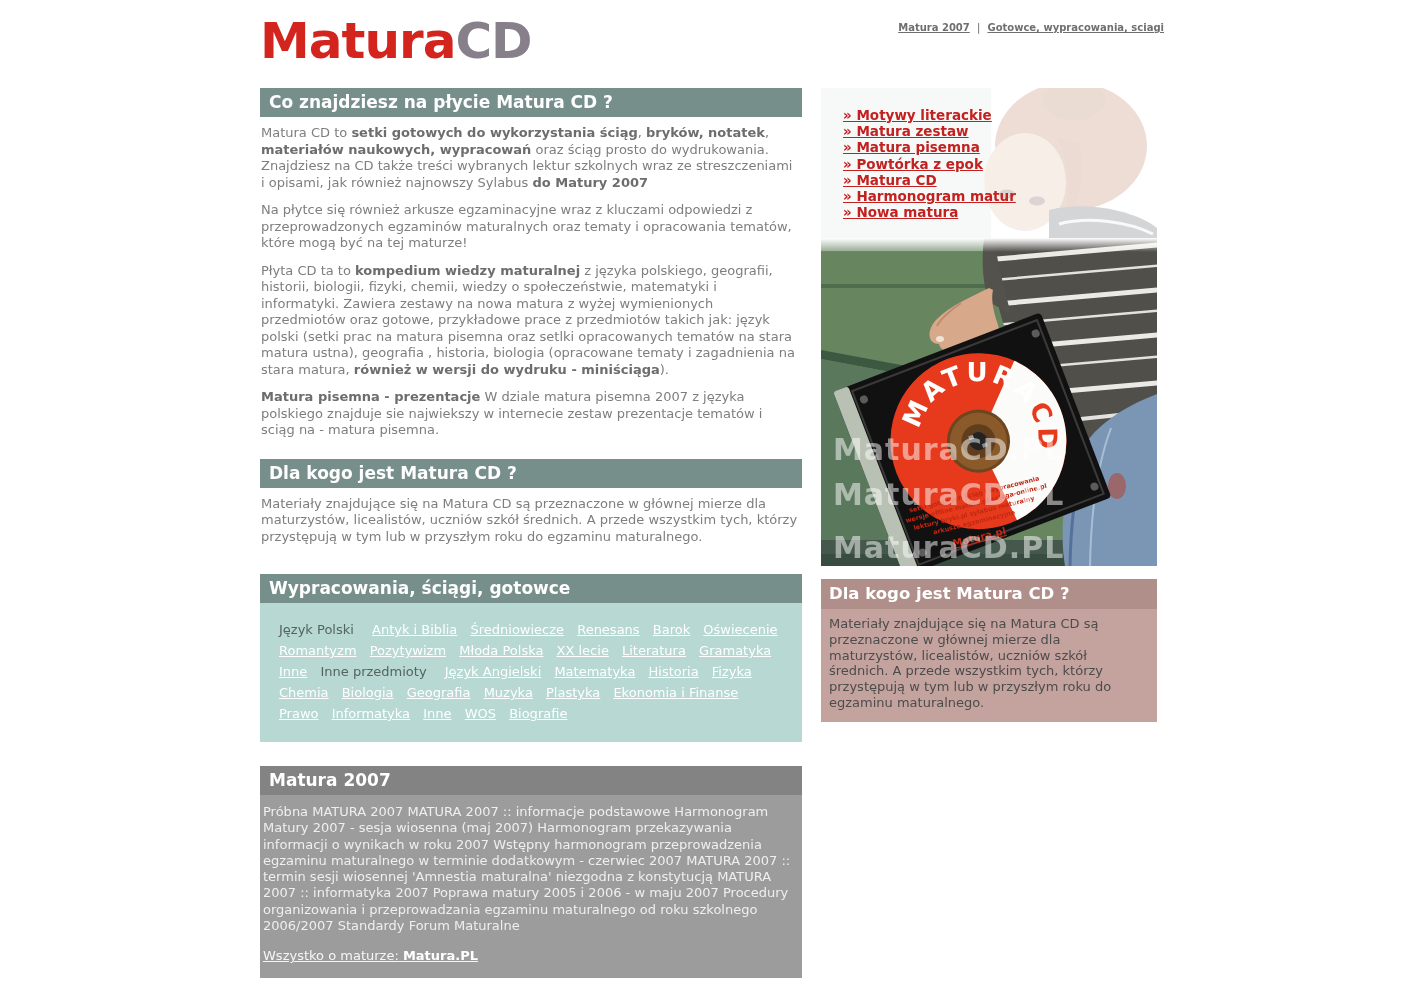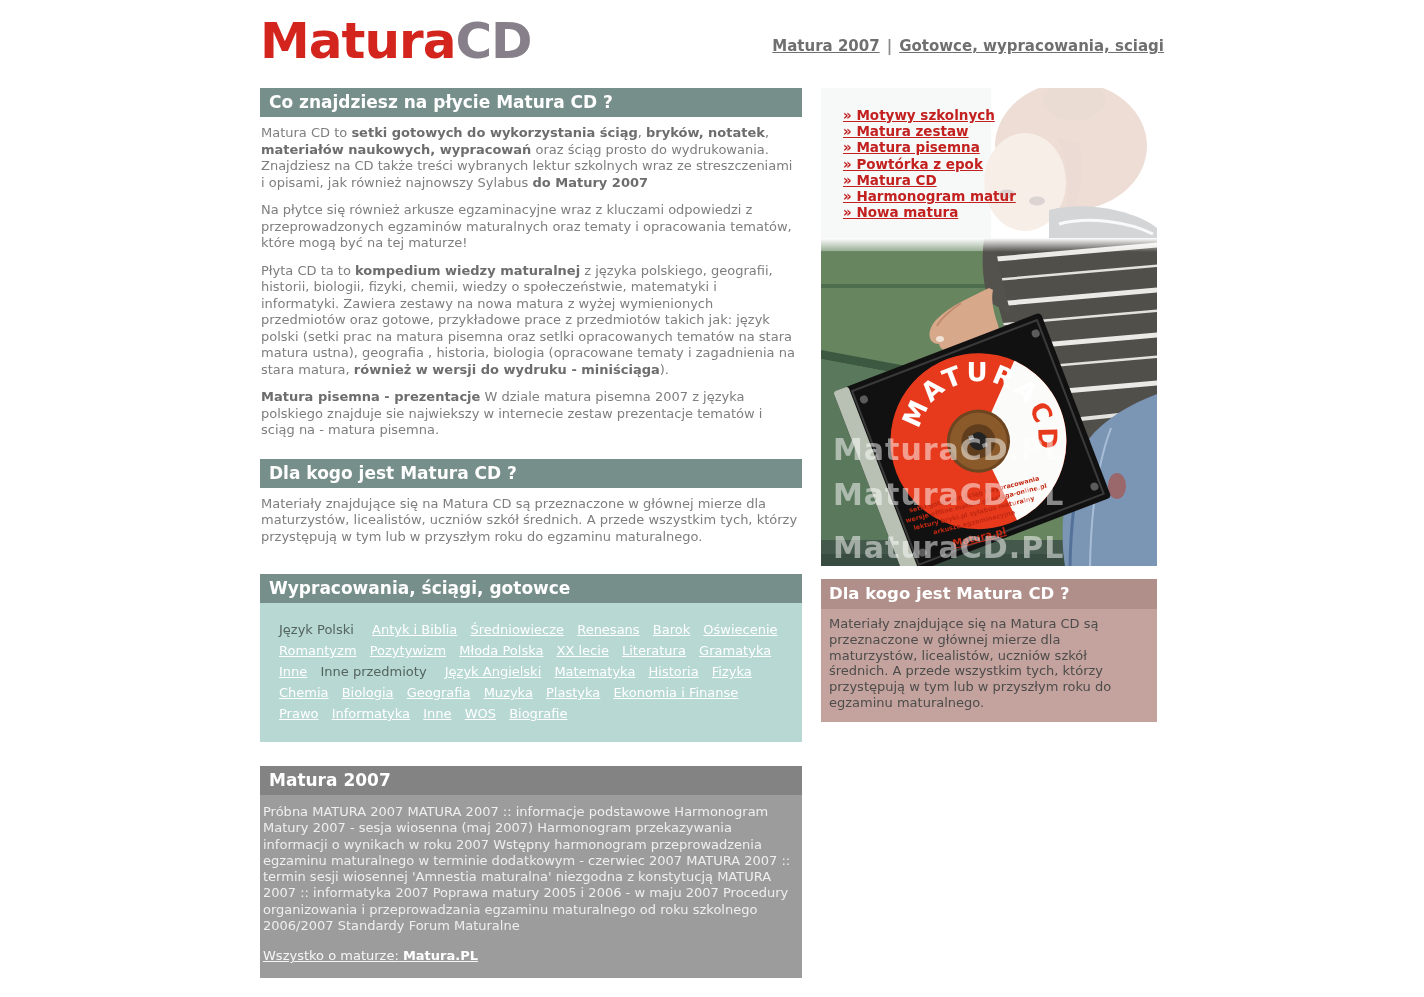--- a/index.html
+++ b/index.html
@@ -8,21 +8,21 @@
     width:1424px; height:997px; position:relative; overflow:hidden;
     font-family:"DejaVu Sans","Liberation Sans",sans-serif;
   }
   .page { position:absolute; left:260px; top:16px; width:904px; }
 
   
   .masthead { display:flex; justify-content:space-between; align-items:flex-start; height:64px; }
   .logo { font-size:50px; font-weight:bold; letter-spacing:-1px; line-height:50px; cursor:pointer; }
   .logo .red  { color:#d3251e; }
   .logo .gray { color:#87808a; }
-  .topnav { font-size:15px; font-weight:bold; margin-top:21px; white-space:nowrap; }
+  .topnav { font-size:10px; font-weight:bold; margin-top:6px; white-space:nowrap; }
   .topnav a { color:#6f6f6f; text-decoration:underline; }
   .topnav .sep { color:#8a8a8a; margin:0 7px; }
 
   
   .cols { display:flex; gap:19px; margin-top:8px; align-items:flex-start; }
   .leftcol { width:542px; }
   .rightcol { width:336px; }
 
   
   .sec-h { background:#778f8a; color:#ffffff; font-size:17px; font-weight:bold; padding:4px 16px 5px 9px; }
@@ -218,21 +218,21 @@
           <rect x="0" y="150" width="336" height="14" fill="url(#gfade)"></rect>
 
           <g fill="#ffffff" opacity="0.5" font-weight="bold" font-family="DejaVu Sans, sans-serif">
             <text x="12" y="372" font-size="30" letter-spacing="1">MaturaCD.PL</text>
             <text x="12" y="417" font-size="30" letter-spacing="1">MaturaCD.PL</text>
             <text x="12" y="470" font-size="30" letter-spacing="1">MaturaCD.PL</text>
           </g>
         </svg>
 
         <div class="quick">
-            <div class="qrow"><a href="#" class="qlink">» Motywy szkolnych</a></div>
+            <div class="qrow"><a href="#" class="qlink">» Motywy literackie</a></div>
             <div class="qrow"><a href="#" class="qlink">» Matura zestaw</a></div>
             <div class="qrow"><a href="#" class="qlink">» Matura pisemna</a></div>
             <div class="qrow"><a href="#" class="qlink">» Powtórka z epok</a></div>
             <div class="qrow"><a href="#" class="qlink">» Matura CD</a></div>
             <div class="qrow"><a href="#" class="qlink">» Harmonogram matur</a></div>
             <div class="qrow"><a href="#" class="qlink">» Nowa matura</a></div>
           </div>
       </div>
 
       <div class="rose">

